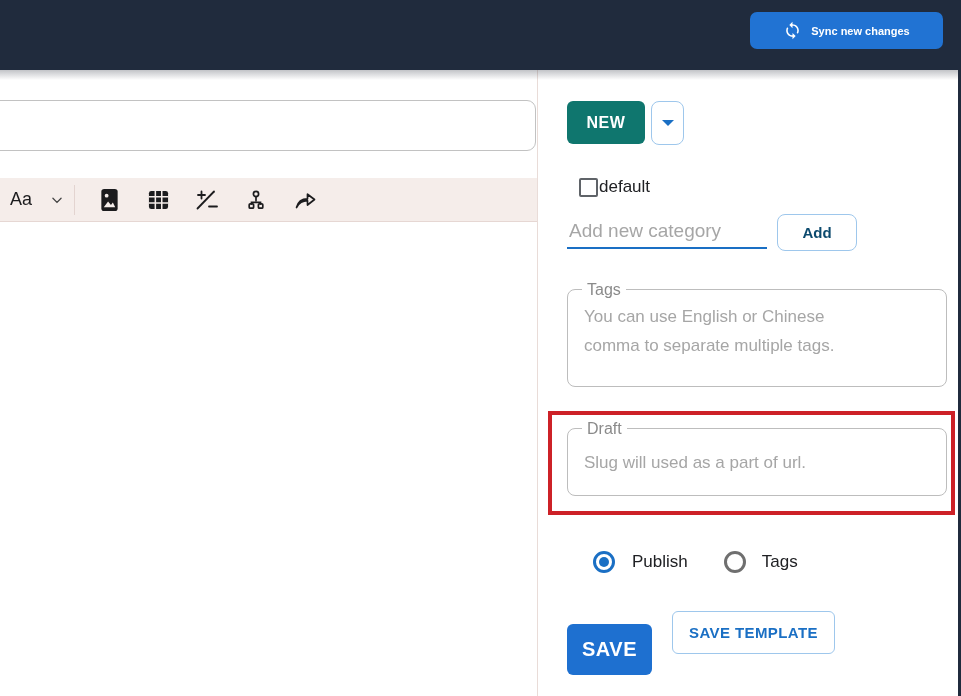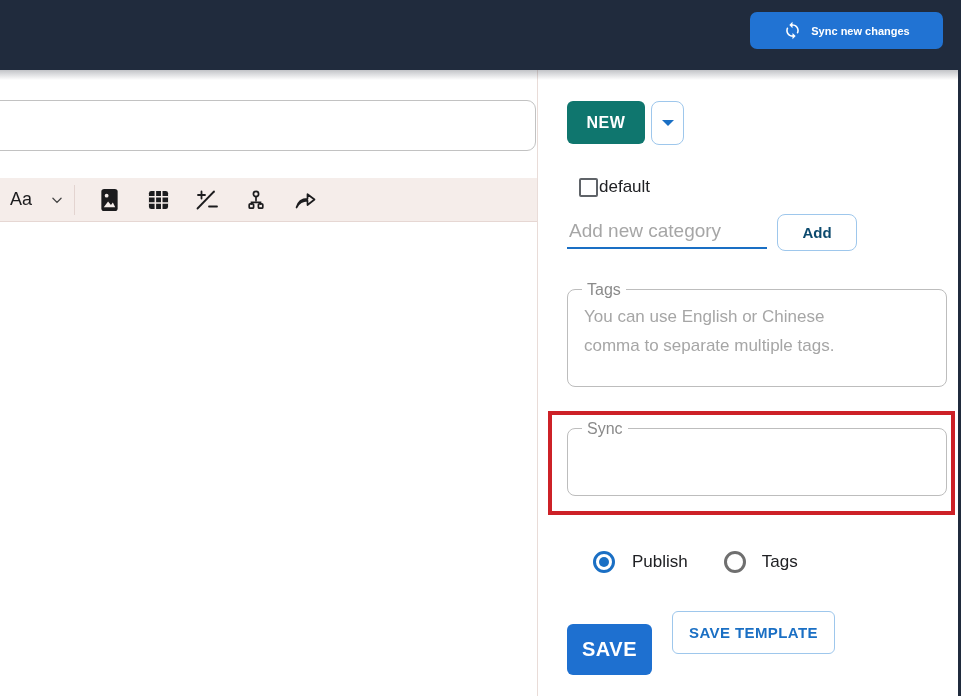--- a/index.html
+++ b/index.html
@@ -175,21 +175,22 @@
 <button class="abs add-btn">Add</button>
 
 <div class="abs field-box tags-box">
   <span class="field-legend">Tags</span>
   <textarea class="tags-area" placeholder="You can use English or Chinese comma to separate multiple tags." style=""></textarea>
 </div>
 
 <div class="abs annotation-rect"></div>
 
 <div class="abs field-box slug-box">
-  <span class="field-legend">Sync</span>
+  <span class="field-legend">Draft</span>
+  <input class="slug-input" value="" placeholder="Slug will used as a part of url." style="">
 </div>
 
 <div class="abs radio-row">
   <span class="radio-opt">
     <span class="radio-circ radio-on">
         <span class="dot"></span>
       </span>
     <span class="radio-label">Publish</span>
   </span>
   <span class="radio-opt" style="margin-left:36px;">

